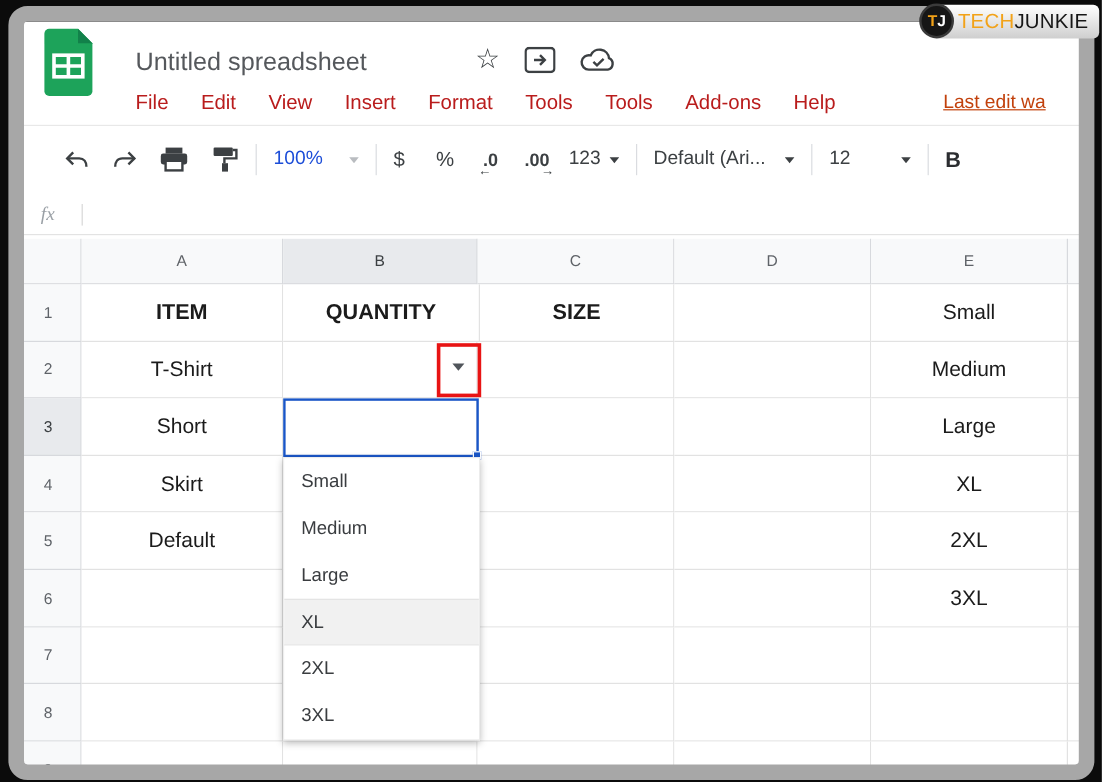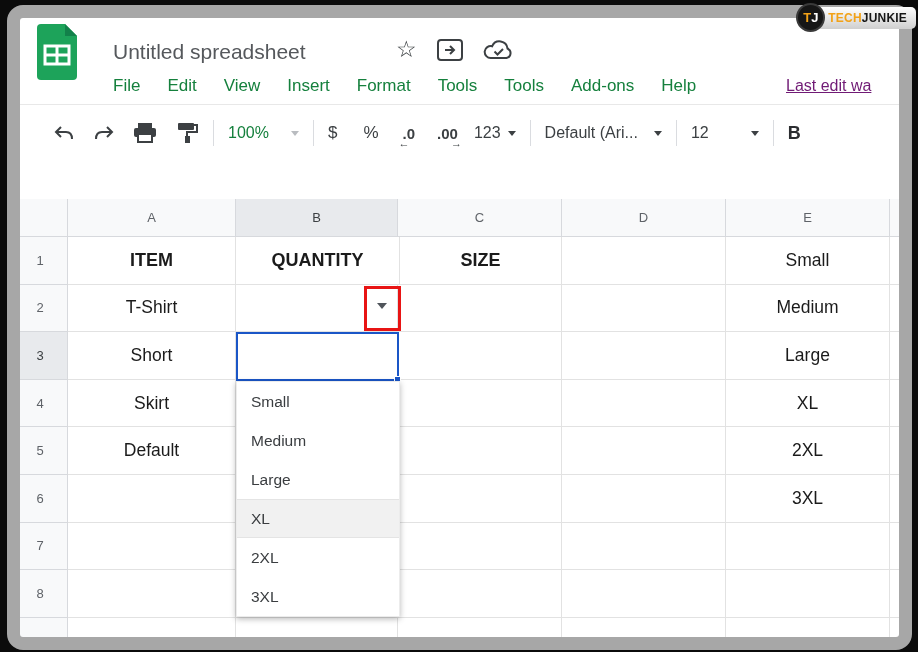--- a/index.html
+++ b/index.html
@@ -12,46 +12,46 @@
   .app { position:absolute; left:20px; top:18px; width:885px; height:620px;
     background:#fff; overflow:hidden; z-index:1; }
 
   
   .tj-logo { position:absolute; top:3px; right:2px; z-index:100; display:flex; align-items:center; }
   .tj-circle { width:29px; height:29px; border-radius:50%; background:#161616; color:#fff;
     display:flex; align-items:center; justify-content:center; font-weight:bold; font-size:13px;
     z-index:2; border:2px solid #3a3a3a; }
   .tj-circle .t { color:#f2a218; } .tj-circle .j { color:#fff; }
   .tj-pill { background:linear-gradient(180deg,#ffffff,#cfcfcf); border-radius:5px;
-    padding:4px 9px 4px 21px; margin-left:-18px; font-weight:bold; font-size:12px; letter-spacing:.2px; }
+    padding:4px 9px 4px 21px; margin-left:-18px; font-weight:normal; font-size:17px; letter-spacing:.2px; }
   .tj-pill .tech { color:#f2a218; } .tj-pill .junkie { color:#161616; }
 
   
   .sheets-icon { position:absolute; left:13px; top:4px; }
   .doc-title { position:absolute; left:93px; top:22px; font-size:21px; color:#55585c; }
   .title-icons { position:absolute; left:376px; top:20px; display:flex; align-items:center; gap:20px; color:#3c4043; }
   .star-glyph { font-size:23px; line-height:1; color:#3c4043; }
 
   
   .menubar { position:absolute; left:93px; top:58px; display:flex; gap:27px;
-    font-size:17px; color:#15803d; }
+    font-size:17px; color:#b91c1c; }
   .menu-item { cursor:default; }
-  .last-edit { position:absolute; left:766px; top:59px; font-size:16px; color:#701a75;
+  .last-edit { position:absolute; left:766px; top:59px; font-size:16px; color:#c2410c;
     text-decoration:underline; white-space:nowrap; }
 
   
   .toolbar { position:absolute; left:0; top:86px; width:100%; height:57px;
     border-top:1px solid #e8e8e8; display:flex; align-items:center; padding-left:33px; color:#3c4043; }
   .tb-sep { width:1px; height:26px; background:#dadce0; margin:0 14px; flex:none; }
   .tb-btn { display:flex; align-items:center; justify-content:center; flex:none; }
   .tb-text { font-size:16px; color:#3c4043; }
   .caret { width:0; height:0; border-left:4px solid transparent; border-right:4px solid transparent;
     border-top:5px solid #3c4043; display:inline-block; margin-left:7px; }
   .caret.grey { border-top-color:#b9bcc0; }
-  .zoom-txt { color:#15803d; font-size:16px; }
+  .zoom-txt { color:#1d4ed8; font-size:16px; }
   .dec-wrap { position:relative; font-size:15px; font-weight:bold; }
   .dec-arrow { position:absolute; font-size:11px; font-weight:normal; bottom:-7px; }
   .dec-arrow.left { left:-4px; } .dec-arrow.right { right:-4px; }
   .bold-b { font-weight:bold; font-size:18px; color:#2b2d30; }
 
   
   .fxbar { position:absolute; left:0; top:144px; width:100%; height:34px;
     border-bottom:1px solid #e3e3e3; display:flex; align-items:center; background:#fff; }
   .fx-label { font-style:italic; color:#9aa0a6; font-size:16px; margin-left:14px;
     font-family:"Liberation Serif", serif; }
@@ -203,20 +203,25 @@
     </span>
     <span class="tb-sep"></span>
     <span class="tb-btn">
       <span class="tb-text">12</span>
         <span class="caret" style="margin-left:42px;"></span>
     </span>
     <span class="tb-sep"></span>
     <span class="tb-btn bold-b">B</span>
   </div>
 
+  <div class="fxbar">
+    <span class="fx-label">fx</span>
+    <span class="fx-sep"></span>
+    <div class="fx-input"></div>
+  </div>
 
   <div class="grid">
 
     <div class="grow">
       <div class="cell hdcell w0"></div>
       <div class="cell hdcell wA">A</div>
       <div class="cell hdcell hl wB">B</div>
       <div class="cell hdcell wC">C</div>
       <div class="cell hdcell wD">D</div>
       <div class="cell hdcell wE">E</div>

